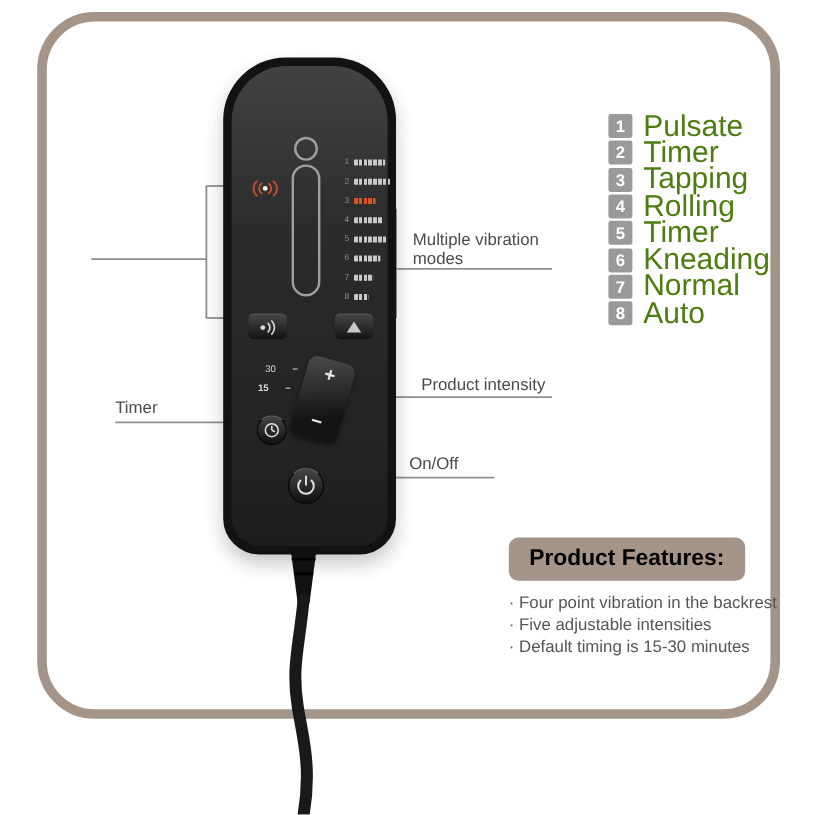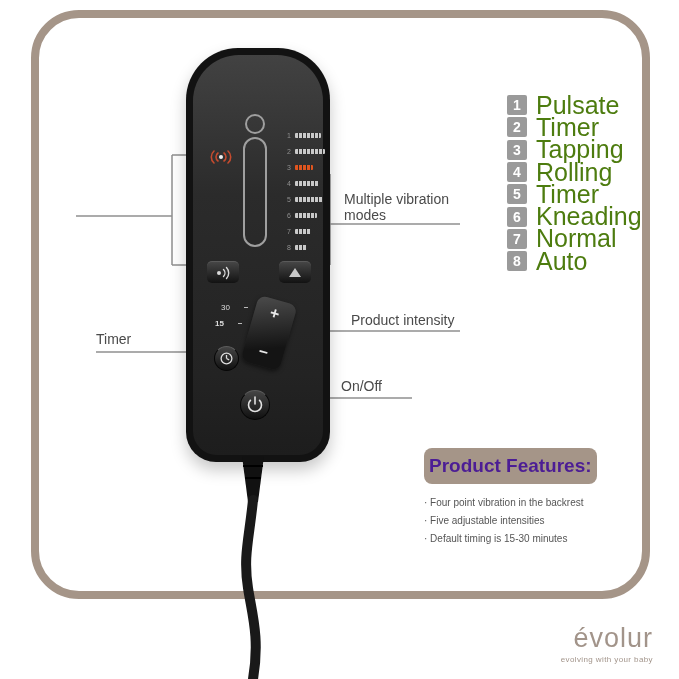--- a/index.html
+++ b/index.html
@@ -75,23 +75,23 @@
   
   .mode-list{position:absolute;left:507px;top:94px;}
   .mode-row{display:flex;align-items:center;height:22.3px;gap:9px;}
   .mode-badge{width:20px;height:20px;background:#9a9a9a;color:#ffffff;font-size:14px;
               font-weight:bold;display:flex;align-items:center;justify-content:center;
               border-radius:2px;flex:0 0 auto;}
   .mode-label{font-size:25px;color:#4d7c0f;}
 
   
   .features{position:absolute;left:424px;top:448px;width:228px;}
-  .features-badge{display:inline-block;background:#a59588;color:#4c1d95;font-size:19px;
-                  font-weight:bold;padding:7px 5px;border-radius:8px;}
-  .features-items{margin-top:10px;font-size:10px;color:#555555;line-height:17px;}
+  .features-badge{display:inline-block;background:#a59588;color:#000000;font-size:19px;
+                  font-weight:bold;padding:7px 17px;border-radius:8px;}
+  .features-items{margin-top:10px;font-size:14px;color:#555555;line-height:17px;}
   .feature-item{margin-bottom:1px;}
 
   
   .logo{position:absolute;right:26px;top:623px;text-align:right;color:#a2948a;}
   .logo-name{font-size:27px;letter-spacing:1px;}
   .logo-tagline{font-size:8px;letter-spacing:.4px;margin-top:1px;}
 </style>
 </head>
 <body>
 
@@ -274,18 +274,14 @@
 
   <div class="features">
     <div class="features-badge">Product Features:</div>
     <div class="features-items">
       <div class="feature-item">· Four point vibration in the backrest</div>
       <div class="feature-item">· Five adjustable intensities</div>
       <div class="feature-item">· Default timing is 15-30 minutes</div>
     </div>
   </div>
 
-  <div class="logo">
-    <div class="logo-name">évolur</div>
-    <div class="logo-tagline">evolving with your baby</div>
-  </div>
 
 </div>
 
 </body></html>

